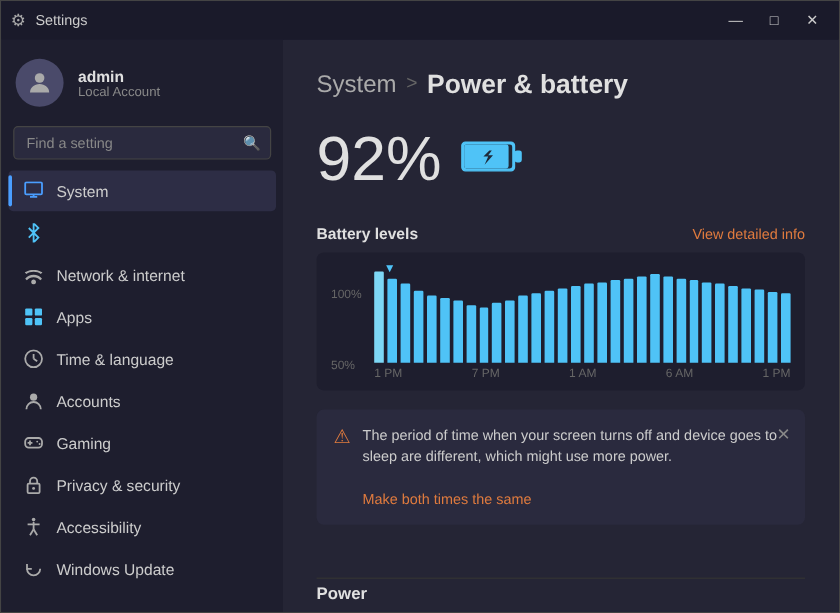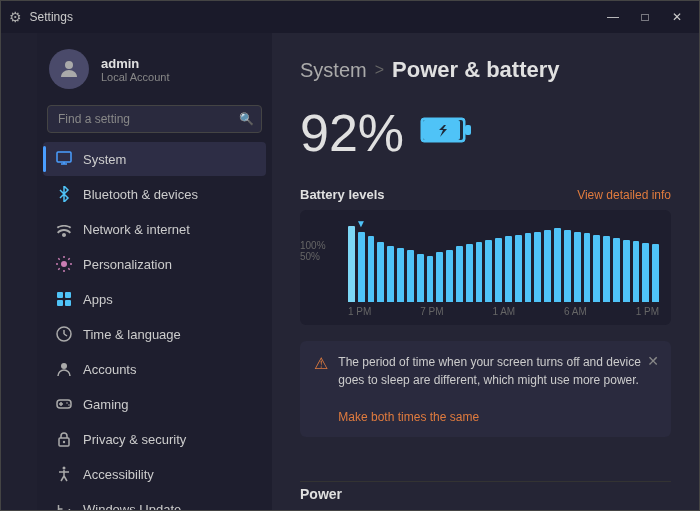--- a/index.html
+++ b/index.html
@@ -63,21 +63,20 @@
       align-items: center;
       justify-content: center;
       font-size: 12px;
       border-radius: 2px;
     }
 
     .content {
       display: flex;
       flex: 1;
       overflow: hidden;
-      padding-left: 36px;
     }
 
     
     .sidebar {
       width: 235px;
       background: #1e1e2e;
       display: flex;
       flex-direction: column;
       flex-shrink: 0;
       overflow-y: auto;
@@ -258,25 +257,25 @@
 
     .chart-container {
       background: #1e1e2e;
       border-radius: 6px;
       padding: 12px 12px 8px 12px;
       position: relative;
     }
 
     .chart-y-labels {
       position: absolute;
-      left: 0;
+      left: 12px;
       top: 30px;
       display: flex;
       flex-direction: column;
-      justify-content: flex-start;
+      justify-content: space-between;
       height: 70px;
       font-size: 10px;
       color: #666;
     }
 
     .chart-bars-area {
       margin-left: 36px;
       position: relative;
     }
 
@@ -430,40 +429,30 @@
             </svg>
           </span>
           <span>System</span>
         </div>
         <div class="nav-item">
           <span class="nav-icon">
             <svg width="14" height="16" viewBox="0 0 14 16" fill="none">
               <path d="M3 4l8 8L7 16V0l4 4-8 8" stroke="#4fc3f7" stroke-width="1.5" fill="none"></path>
             </svg>
           </span>
-          <span>Bluetooth &amp; devices</span>
         </div>
         <div class="nav-item">
           <span class="nav-icon">
             <svg width="16" height="16" viewBox="0 0 16 16" fill="none">
               <path d="M8 12c-1.1 0-2 .9-2 2s.9 2 2 2 2-.9 2-2-.9-2-2-2z" fill="#aaa"></path>
               <path d="M8 8C5.2 8 2.7 9.2 1 11.2l1.4 1.4C3.8 10.9 5.8 10 8 10s4.2.9 5.6 2.6L15 11.2C13.3 9.2 10.8 8 8 8z" fill="#aaa"></path>
               <path d="M8 4C3.6 4 .7 6 .7 6L2 7.4C3.5 6.2 5.6 5.5 8 5.5s4.5.7 6 1.9L15.3 6S12.4 4 8 4z" fill="#aaa"></path>
             </svg>
           </span>
           <span>Network &amp; internet</span>
-        </div>
-        <div class="nav-item">
-          <span class="nav-icon">
-            <svg width="16" height="16" viewBox="0 0 16 16" fill="none">
-              <circle cx="8" cy="8" r="3" fill="#c97db3"></circle>
-              <path d="M8 0v2M8 14v2M0 8h2M14 8h2M2.3 2.3l1.4 1.4M12.3 12.3l1.4 1.4M2.3 13.7l1.4-1.4M12.3 3.7l1.4-1.4" stroke="#c97db3" stroke-width="1.5"></path>
-            </svg>
-          </span>
-          <span>Personalization</span>
         </div>
         <div class="nav-item">
           <span class="nav-icon">
             <svg width="16" height="16" viewBox="0 0 16 16" fill="#aaa">
               <rect x="1" y="1" width="6" height="6" rx="1" fill="#4fc3f7"></rect>
               <rect x="9" y="1" width="6" height="6" rx="1" fill="#4fc3f7"></rect>
               <rect x="1" y="9" width="6" height="6" rx="1" fill="#4fc3f7"></rect>
               <rect x="9" y="9" width="6" height="6" rx="1" fill="#4fc3f7"></rect>
             </svg>
           </span>

